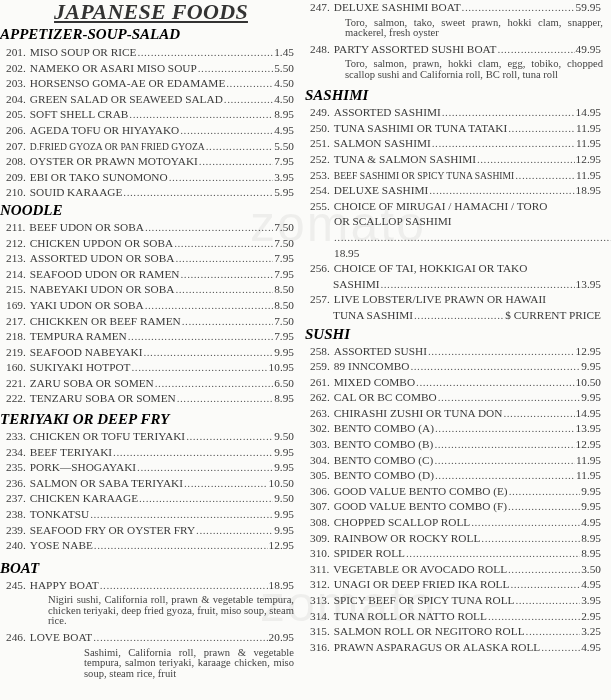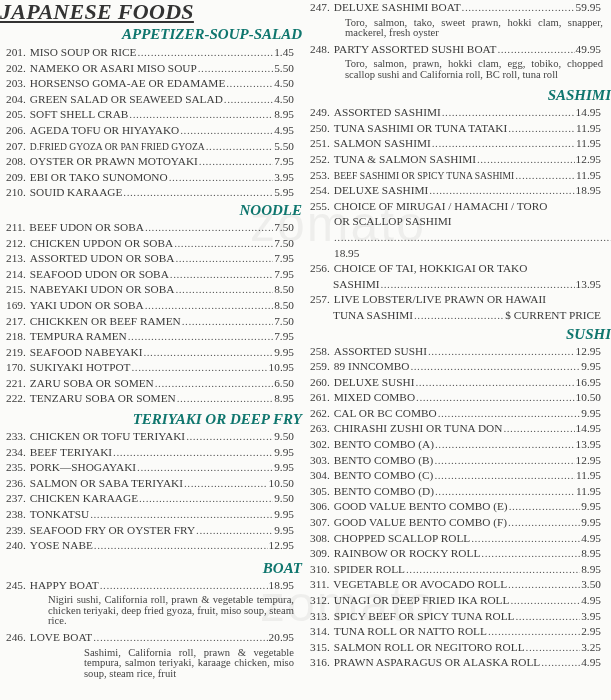--- a/index.html
+++ b/index.html
@@ -10,26 +10,26 @@
     color:#3a3a3a;
     position:relative;
   }
   .col { position:absolute; top:0; }
   .col-left { left:0; width:302px; }
   .col-right { left:305px; width:306px; }
   .title {
     font-family:"Liberation Serif", serif;
     font-style:italic; font-weight:bold;
     font-size:22px; text-decoration:underline;
-    text-align:left; margin:0; line-height:24px;
+    text-align:center; margin:0; line-height:24px;
     color:#333; letter-spacing:0.3px;
   }
   .section {
     font-style:italic; font-weight:bold;
-    font-size:15px; text-align:right; color:#0f766e;
+    font-size:15px; text-align:left; color:#000000;
     line-height:18px; margin:0;
   }
   .item {
     display:flex; align-items:baseline;
     font-size:11.3px; line-height:15.6px;
     white-space:nowrap; overflow:hidden;
   }
   .item .num { margin-right:4px; }
   .item .dots { flex:1; overflow:hidden; margin:0 1px; color:#555; }
   .item .dots::after { content:"..................................................................................................................................."; letter-spacing:0.5px; }
@@ -134,21 +134,21 @@
         <span class="price">7.50</span>
       </div>
       <div class="item left-item">
         <span class="num">213.</span>
         <span class="name">ASSORTED  UDON OR SOBA</span>
         <span class="dots"></span>
         <span class="price">7.95</span>
       </div>
       <div class="item left-item">
         <span class="num">214.</span>
-        <span class="name">SEAFOOD UDON OR SOBA</span>
+        <span class="name">SEAFOOD UDON OR RAMEN</span>
         <span class="dots"></span>
         <span class="price">7.95</span>
       </div>
       <div class="item left-item">
         <span class="num">215.</span>
         <span class="name">NABEYAKI UDON OR SOBA</span>
         <span class="dots"></span>
         <span class="price">8.50</span>
       </div>
       <div class="item left-item">
@@ -169,21 +169,21 @@
         <span class="dots"></span>
         <span class="price">7.95</span>
       </div>
       <div class="item left-item">
         <span class="num">219.</span>
         <span class="name">SEAFOOD NABEYAKI</span>
         <span class="dots"></span>
         <span class="price">9.95</span>
       </div>
       <div class="item left-item">
-        <span class="num">170.</span>
+        <span class="num">160.</span>
         <span class="name">SUKIYAKI HOTPOT</span>
         <span class="dots"></span>
         <span class="price">10.95</span>
       </div>
       <div class="item left-item">
         <span class="num">221.</span>
         <span class="name">ZARU SOBA OR SOMEN</span>
         <span class="dots"></span>
         <span class="price">6.50</span>
       </div>
@@ -357,26 +357,20 @@
         <span class="dots"></span>
         <span class="price">12.95</span>
       </div>
       <div class="item right-item">
         <span class="num">259.</span>
         <span class="name">89 INNCOMBO</span>
         <span class="dots"></span>
         <span class="price">9.95</span>
       </div>
       <div class="item right-item">
-        <span class="num">260.</span>
-        <span class="name">DELUXE SUSHI</span>
-        <span class="dots"></span>
-        <span class="price">16.95</span>
-      </div>
-      <div class="item right-item">
         <span class="num">261.</span>
         <span class="name">MIXED COMBO</span>
         <span class="dots"></span>
         <span class="price">10.50</span>
       </div>
       <div class="item right-item">
         <span class="num">262.</span>
         <span class="name">CAL OR BC COMBO</span>
         <span class="dots"></span>
         <span class="price">9.95</span>

